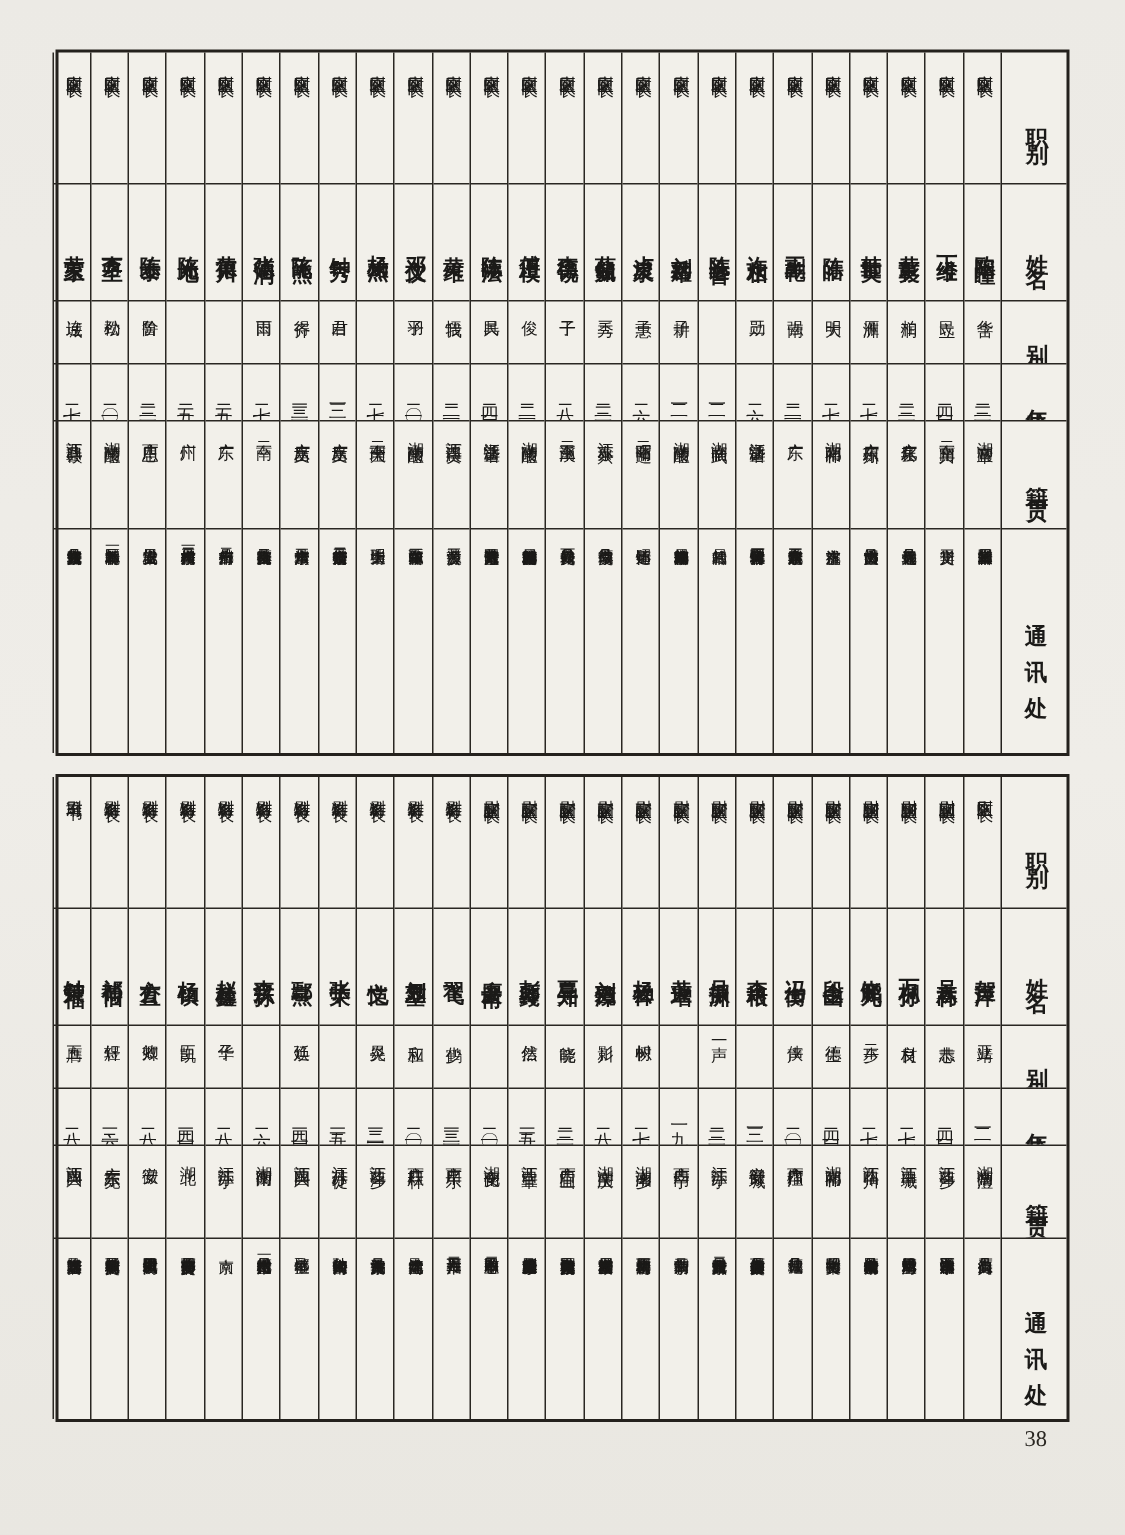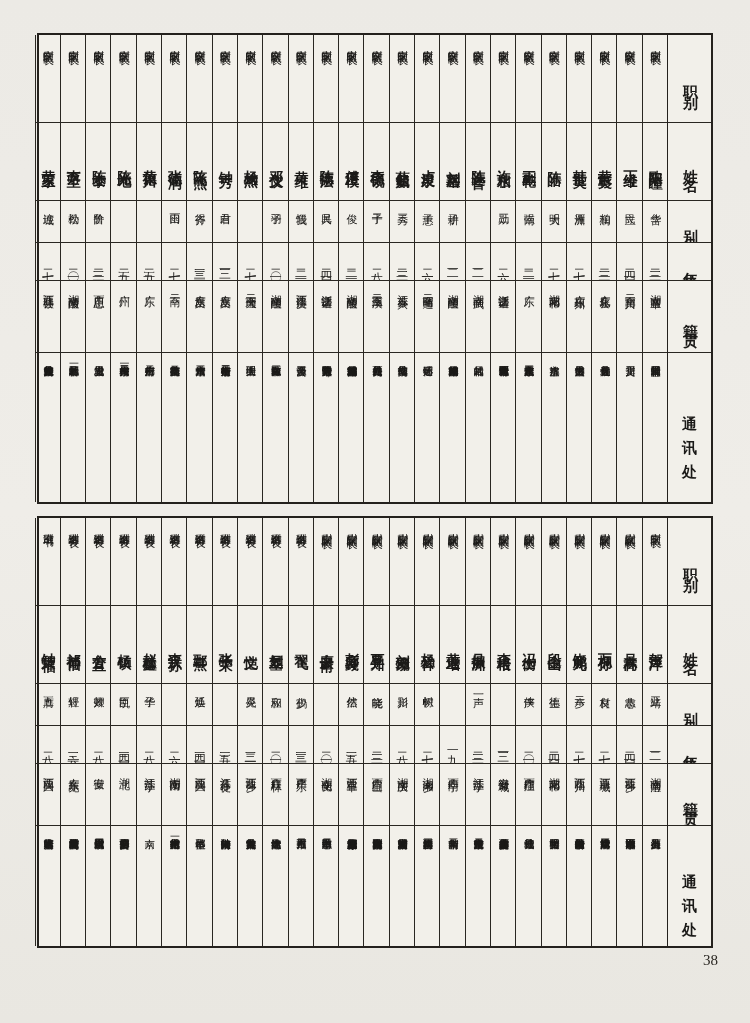--- a/index.html
+++ b/index.html
@@ -63,21 +63,21 @@
   .r-addr .vtext{font-size:10px;line-height:1.08;letter-spacing:0;}
   
   .head-cell .vtext{font-size:15px;font-weight:bold;}
   .head-col .r-rank,.head-col .r-name{align-items:center;padding-top:0;}
   .head-col .r-alias,.head-col .r-age,.head-col .r-origin,.head-col .r-addr{align-items:center;padding-top:0;}
   .head-col .r-rank .vtext,.head-col .r-name .vtext,
   .head-col .r-alias .vtext,.head-col .r-origin .vtext{letter-spacing:9px;padding-top:9px;}
   .head-col .r-age .vtext{letter-spacing:3px;padding-top:3px;}
   .head-col .r-addr .vtext{letter-spacing:24px;padding-top:24px;}
   .page-number{
-    position:absolute;right:32px;top:952px;
+    position:absolute;right:52px;top:952px;
     font-size:15px;color:#2a2722;
     font-family:"Liberation Serif", serif;
   }
 </style>
 </head>
 <body>
 
 <div class="page">
   <div class="table-wrap">
 

